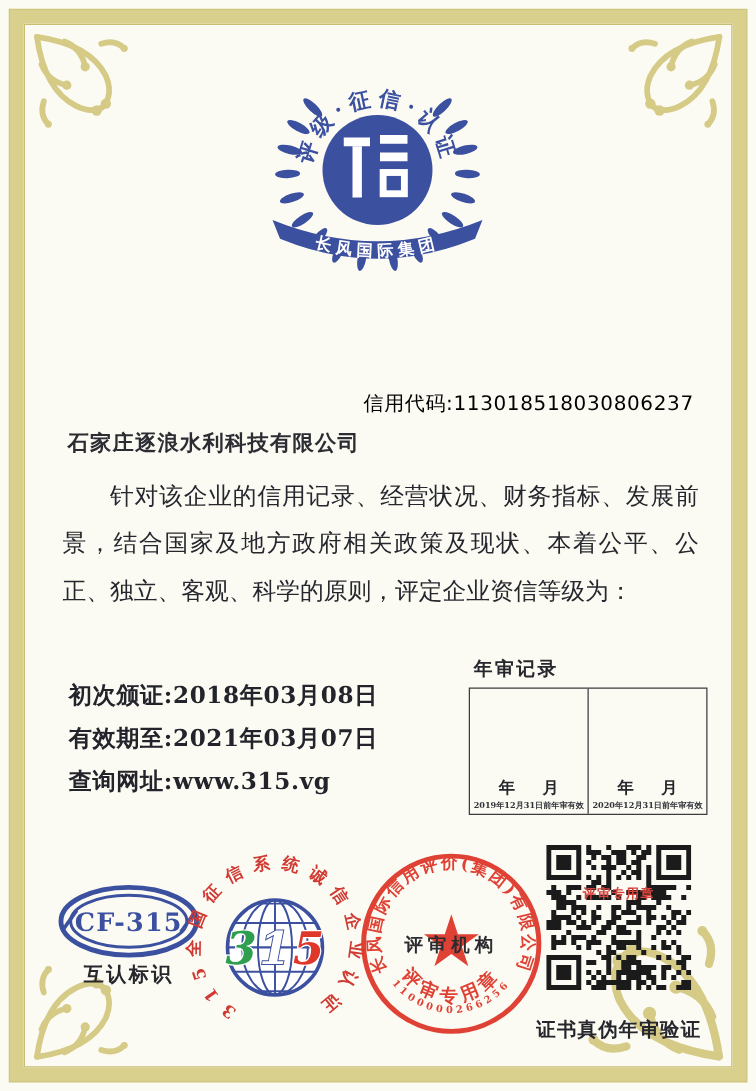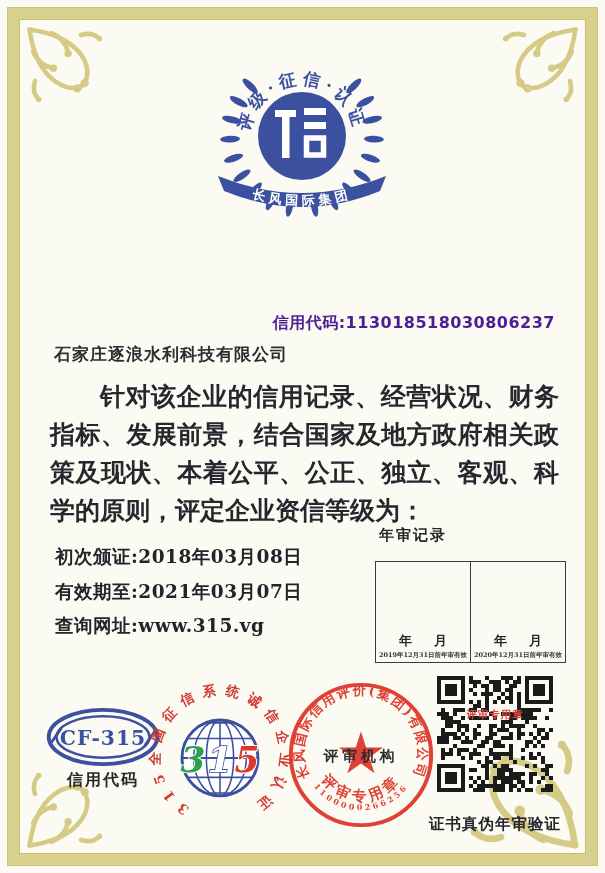--- a/index.html
+++ b/index.html
@@ -13,35 +13,35 @@
   .corner.bl{left:24px;bottom:22px;transform:scaleY(-1);}
   .corner.br{right:22px;bottom:20px;width:132px;height:132px;transform:scale(-1,-1);}
 
   .seal{position:absolute;left:192px;top:60px;width:220px;height:170px;}
 
   .title{position:absolute;left:0;right:0;top:242px;text-align:center;
          font-family:"DejaVu Sans","Liberation Sans",sans-serif;
          font-weight:900;font-size:48px;letter-spacing:18px;padding-left:18px;color:#25262a;}
   .credit{position:absolute;right:50px;top:313px;
           font-family:"DejaVu Sans","Liberation Sans",sans-serif;
-          font-weight:700;font-size:16px;color:#4c1d95;letter-spacing:.5px;}
+          font-weight:400;font-size:16px;color:#000000;letter-spacing:.5px;}
   .company{position:absolute;left:54px;top:343px;
            font-family:"DejaVu Sans","Liberation Sans",sans-serif;
            font-weight:700;font-size:17px;color:#2c2d33;letter-spacing:1px;}
   .body-par{position:absolute;left:50px;right:46px;top:378px;
-            font-size:25px;font-weight:700;line-height:38px;text-align:justify;
+            font-size:19px;font-weight:400;line-height:38px;text-align:justify;
             text-indent:2em;color:#26272e;}
   .rating{position:absolute;left:0;right:0;top:470px;text-align:center;
           font-size:37px;font-weight:700;letter-spacing:6px;color:#de372b;}
 
   .fields{position:absolute;left:55px;top:540px;font-size:18.5px;font-weight:700;
           line-height:34.5px;color:#23242b;letter-spacing:.5px;}
 
   .annual{position:absolute;left:375px;top:526px;width:191px;}
-  .annual-title{font-size:15px;font-weight:700;letter-spacing:2px;margin:0 0 16px 4px;color:#26272d;}
+  .annual-title{font-size:15px;font-weight:700;letter-spacing:2px;margin:0 0 5px 4px;color:#26272d;}
   .annual-box{display:flex;height:100px;border:1.5px solid #3c3c40;}
   .annual-cell{flex:1;display:flex;flex-direction:column;justify-content:flex-end;align-items:center;padding-bottom:2px;}
   .annual-cell + .annual-cell{border-left:1.5px solid #3c3c40;}
   .ym{font-size:13px;font-weight:700;color:#26272d;margin-bottom:1px;}
   .ym .gap{display:inline-block;width:22px;}
   .note{font-size:6.5px;font-weight:700;color:#33343a;white-space:nowrap;}
 
   .cf315{position:absolute;left:44px;top:706px;width:118px;height:62px;}
   .cf315-caption{position:absolute;left:44px;top:770px;width:118px;text-align:center;
                  font-size:16px;font-weight:700;letter-spacing:2px;color:#26272d;}
@@ -169,21 +169,21 @@
     </div>
   </div>
 
   <svg class="cf315" viewBox="0 0 120 64">
     <ellipse cx="60" cy="32" rx="56" ry="28" fill="none" stroke="#3c50a0" stroke-width="4"></ellipse>
     <ellipse cx="60" cy="32" rx="48" ry="21.5" fill="none" stroke="#3c50a0" stroke-width="2.5"></ellipse>
     <line x1="5" y1="40" x2="17" y2="23" stroke="#3c50a0" stroke-width="3"></line>
     <line x1="103" y1="41" x2="115" y2="24" stroke="#3c50a0" stroke-width="3"></line>
     <text x="60" y="40" text-anchor="middle" font-size="21" font-weight="bold" fill="#3c50a0" letter-spacing="1">CF-315</text>
   </svg>
-  <div class="cf315-caption">信用代码</div>
+  <div class="cf315-caption">互认标识</div>
 
   <svg class="globe" viewBox="0 0 150 150">
     <defs>
       <path id="globeArc" d="M44,129 A62,62 0 1 1 106,129" fill="none"></path>
       <clipPath id="globeClip">
           <circle cx="75" cy="78" r="39"></circle>
         </clipPath>
     </defs>
     <g clip-path="url(#globeClip)" stroke="#3c50a0" stroke-width="1.6" fill="none">
       <circle cx="75" cy="78" r="39" fill="#fff"></circle>

